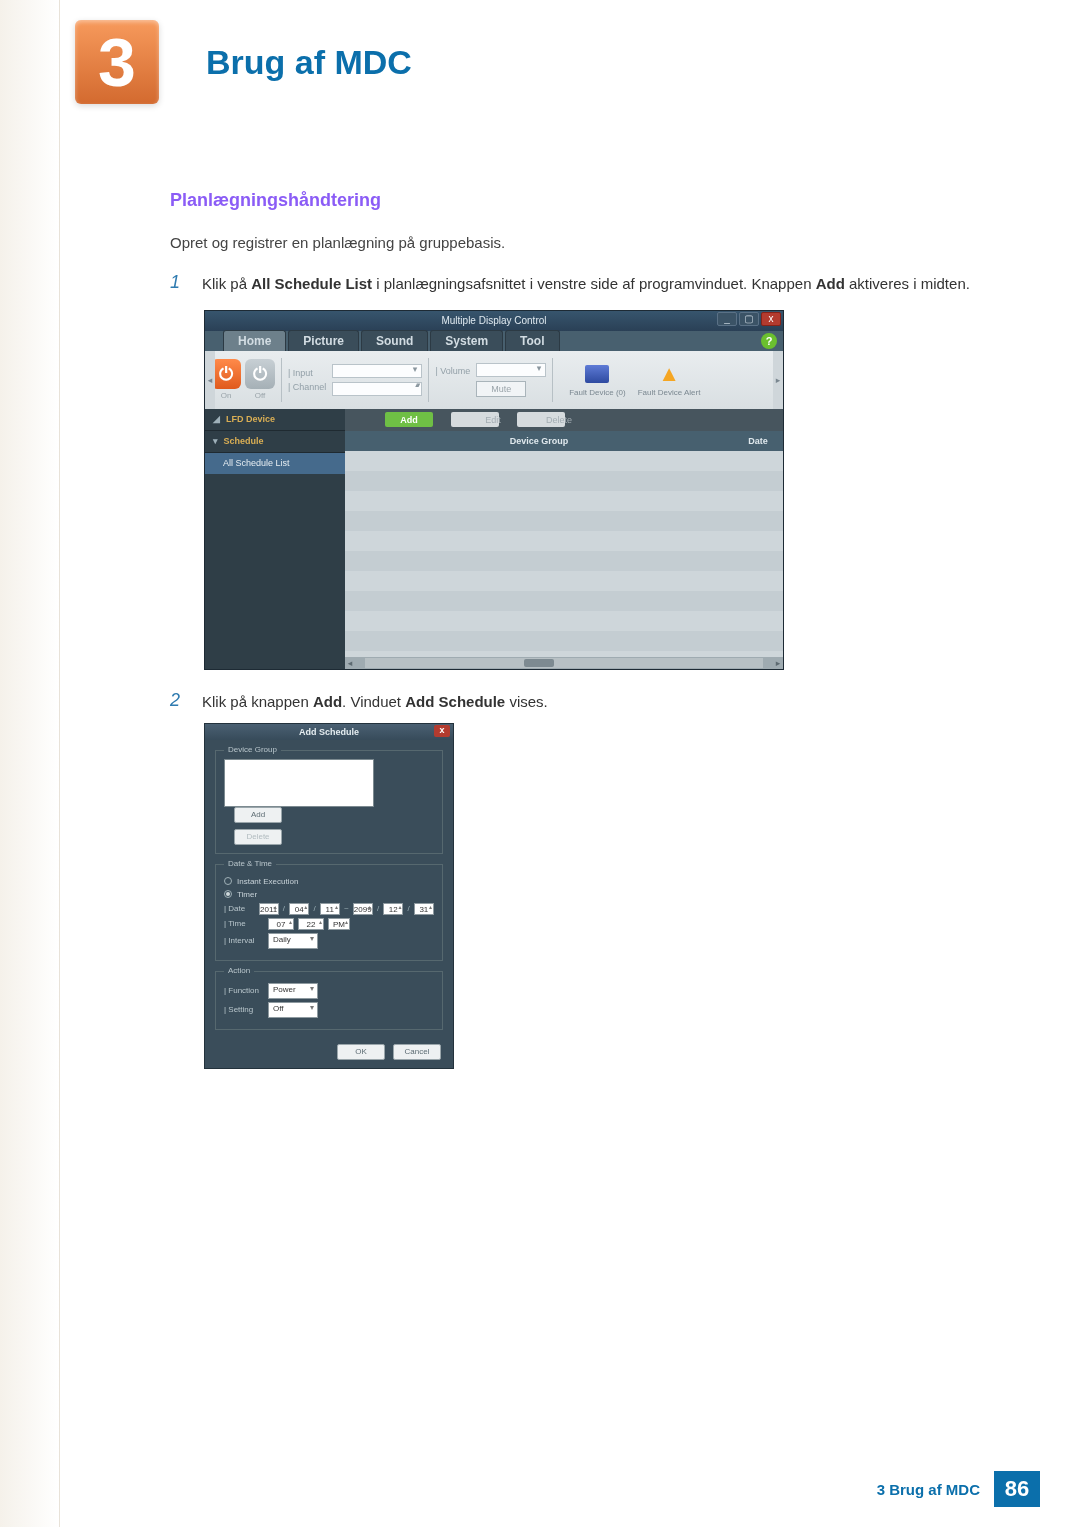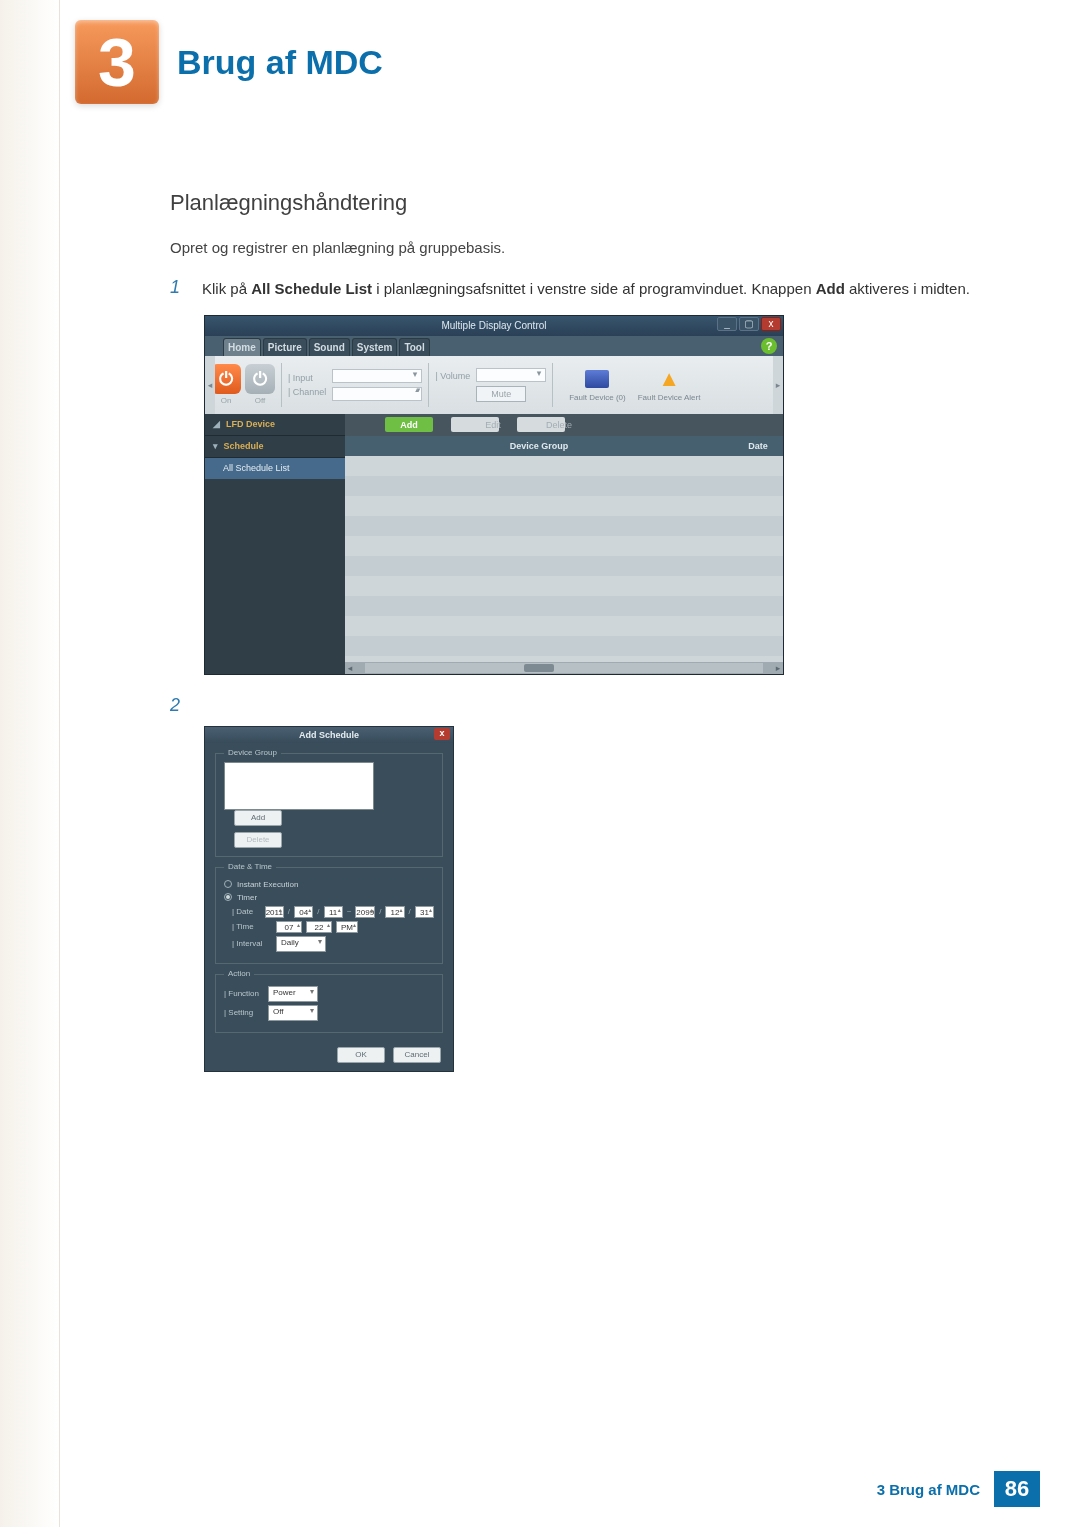--- a/index.html
+++ b/index.html
@@ -36,28 +36,29 @@
     font-weight: bold;
     display: flex;
     align-items: center;
     justify-content: center;
     box-shadow: inset 0 2px 4px rgba(255,255,255,.4), 0 2px 6px rgba(0,0,0,.15);
   }
   .chapter-title {
     font-size: 34px;
     font-weight: bold;
     color: #0b6fab;
+    margin-left: 29px;
   }
   .content {
     position: absolute;
     top: 190px;
     left: 170px;
     width: 820px;
   }
-  .h3 { color: #404040; font-size: 22px; font-weight: normal; margin-bottom: 20px; }
+  .h3 { color: #8b5cf6; font-size: 18px; font-weight: bold; margin-bottom: 20px; }
   .h4 { color: #6b6b6b; font-size: 16px; font-weight: bold; margin: 20px 0 12px; }
   .body-text { font-size: 15px; color: #444; line-height: 1.55; margin-bottom: 14px; }
   .step { display: flex; gap: 14px; margin: 18px 0 8px; }
   .step-num { color: #2f7bb0; font-style: italic; font-size: 18px; width: 18px; }
   .step-text { font-size: 15px; color: #333; line-height: 1.55; }
   .step-text b { font-weight: bold; }
 
   
   .app-window {
     width: 580px;
@@ -86,22 +87,22 @@
   .app-tabbar {
     height: 20px;
     background: #48606f;
     display: flex; align-items: flex-end;
     padding-left: 18px;
     gap: 2px;
     position: relative;
   }
   .tab {
     background: #3a4d5a; border: 1px solid #2c3a44; border-bottom: none;
-    padding: 3px 4px; color: #d2dce2; border-radius: 3px 3px 0 0;
-    font-size: 10px; font-weight: bold;
+    padding: 3px 14px; color: #d2dce2; border-radius: 3px 3px 0 0;
+    font-size: 12px; font-weight: bold;
   }
   .tab.active { background: #6d808b; }
   .help-circle {
     position: absolute; right: 6px; top: 2px;
     width: 16px; height: 16px; border-radius: 50%;
     background: #6bbf2f; color: #fff; font-weight: bold;
     display: flex; align-items: center; justify-content: center; font-size: 11px;
   }
   .app-toolbar {
     height: 58px;
@@ -209,21 +210,21 @@
   .dlg-listbox { width:150px; height:48px; background:#fff; border:1px solid #7c8a90; display:inline-block; vertical-align:top; }
   .dlg-btncol { display:inline-flex; flex-direction:column; gap:6px; margin-left:10px; vertical-align:top; }
   .dlg-btn {
     width:48px; height:16px; background:#eef1f2; border:1px solid #9aa6ab;
     color:#5e6d74; display:flex; align-items:center; justify-content:center; border-radius:2px;
   }
   .dlg-btn.dis { color:#b2bcc0; }
   .radio-row { display:flex; align-items:center; gap:5px; margin:4px 0; }
   .radio { width:8px; height:8px; border:1px solid #9fb0b6; border-radius:50%; position:relative; }
   .radio.checked::after{ content:""; position:absolute; inset:1px; background:#cfd9dc; border-radius:50%; }
-  .timer-grid { margin-left:8px; }
+  .timer-grid { margin-left:0; }
   .timer-row { display:flex; align-items:center; gap:4px; margin:3px 0; }
   .timer-row .k { width:40px; color:#b9c6cc; }
   .num {
     width:26px; height:12px; background:#fff; border:1px solid #8e9aa0;
     color:#333; text-align:center; line-height:11px; position:relative;
   }
   .num.spin::after{ content:"▴"; position:absolute; right:1px; top:-2px; font-size:6px; color:#777; }
   .sep { color:#9db0b7; }
   .sel {
     height:16px; background:#fff; border:1px solid #8e9aa0; color:#333;
@@ -358,20 +359,23 @@
               <div class="thumb"></div>
             </div>
           <div class="arrow">▸</div>
         </div>
       </div>
     </div>
   </div>
 
   <div class="step">
     <div class="step-num">2</div>
+    <div class="step-text">
+      <span>Klik på knappen </span><b>Add</b><span>. Vinduet </span><b>Add Schedule</b><span> vises.</span>
+    </div>
   </div>
 
   <div class="dialog">
     <div class="dlg-title">
       <span>Add Schedule</span>
       <div class="dlg-close">x</div>
     </div>
 
     <div class="dlg-section">
       <div class="dlg-legend">Device Group</div>

